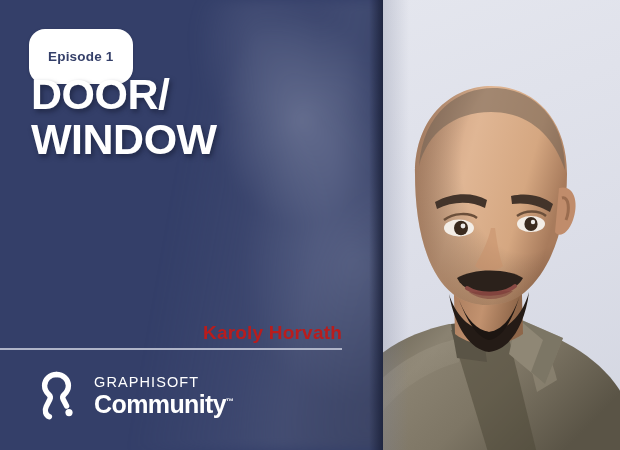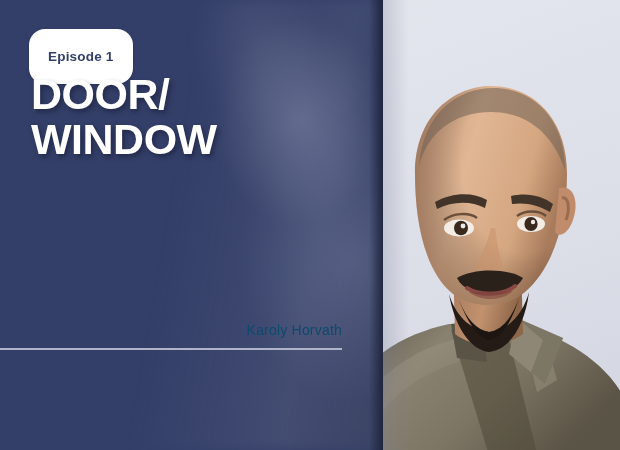--- a/index.html
+++ b/index.html
@@ -117,23 +117,23 @@
   }
   .title .tline { display: block; white-space: nowrap; }
 
   
   .presenter {
     position: absolute;
     left: 0;
     top: 322px;
     width: 342px;
     text-align: right;
-    color: #0c4a6e;
-    font-size: 14px;
-    font-weight: normal;
+    color: #b91c1c;
+    font-size: 19px;
+    font-weight: bold;
     letter-spacing: .2px;
     padding-right: 1px;
   }
   .rule {
     position: absolute;
     left: 0;
     top: 348px;
     width: 342px;
     height: 2px;
     background: #AFB4C8;
@@ -273,15 +273,29 @@
     <div class="badge">Episode 1</div>
 
     <div class="title">
       <span class="tline">DOOR/</span>
       <span class="tline">WINDOW</span>
     </div>
 
     <div class="presenter">Karoly Horvath</div>
     <div class="rule"></div>
 
+    <div class="logo">
+      <svg class="logo-mark" viewBox="0 0 48 50" aria-hidden="true">
+        <path d="M23.5 3.5 C30.2 3.5 35.4 8.4 35.4 14.6 C35.4 18.4 33.6 21.4 31.2 23.6
+                 C29.6 25.1 29.2 26.4 30.1 28.2 L33.6 35.0" fill="none" stroke="#FFFFFF" stroke-width="5.4" stroke-linecap="round"></path>
+        <path d="M23.5 3.5 C16.8 3.5 11.6 8.4 11.6 14.6 C11.6 18.4 13.4 21.4 15.8 23.6
+                 C17.4 25.1 17.8 26.4 16.9 28.2 L13.2 35.6
+                 C11.2 39.6 12.6 44.2 16.4 45.8" fill="none" stroke="#FFFFFF" stroke-width="5.4" stroke-linecap="round"></path>
+        <circle cx="36.0" cy="41.6" r="3.6" fill="#FFFFFF"></circle>
+      </svg>
+      <span class="logo-text">
+        <span class="logo-top">GRAPHISOFT</span>
+        <span class="logo-bottom"><span>Community</span><span class="tm">™</span></span>
+      </span>
+    </div>
 
   </div>
 </div>
 
 </body></html>

